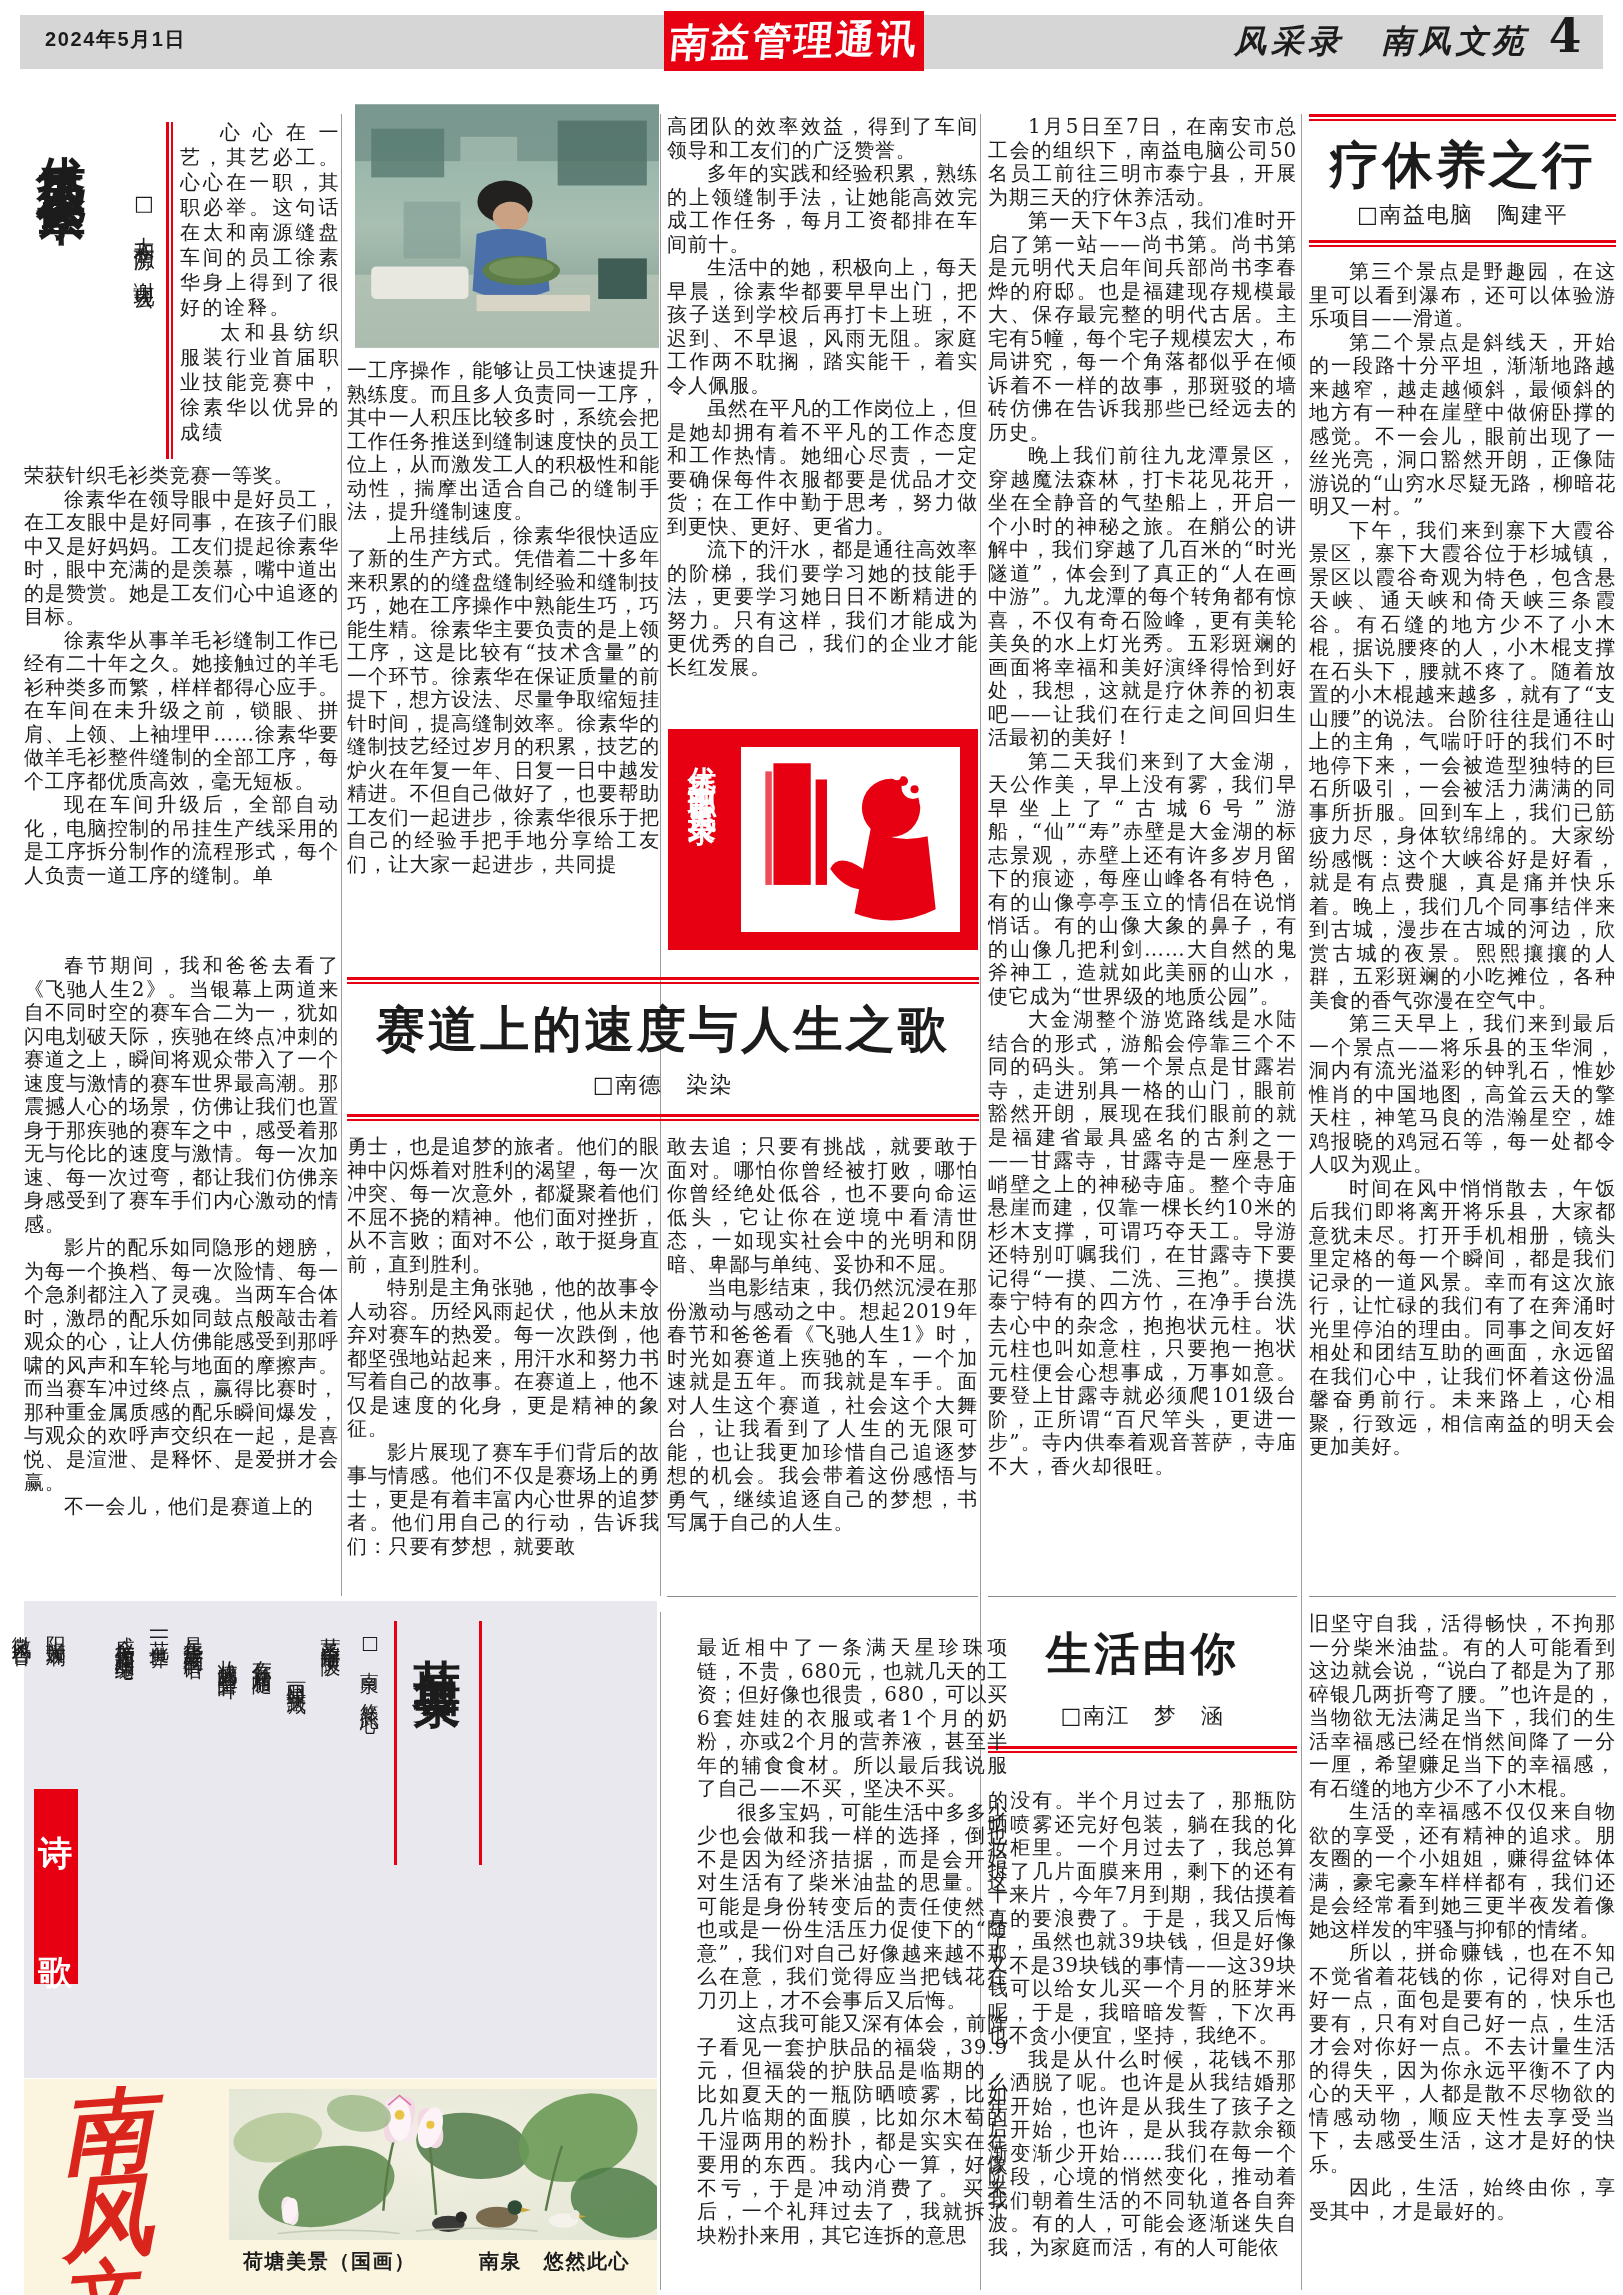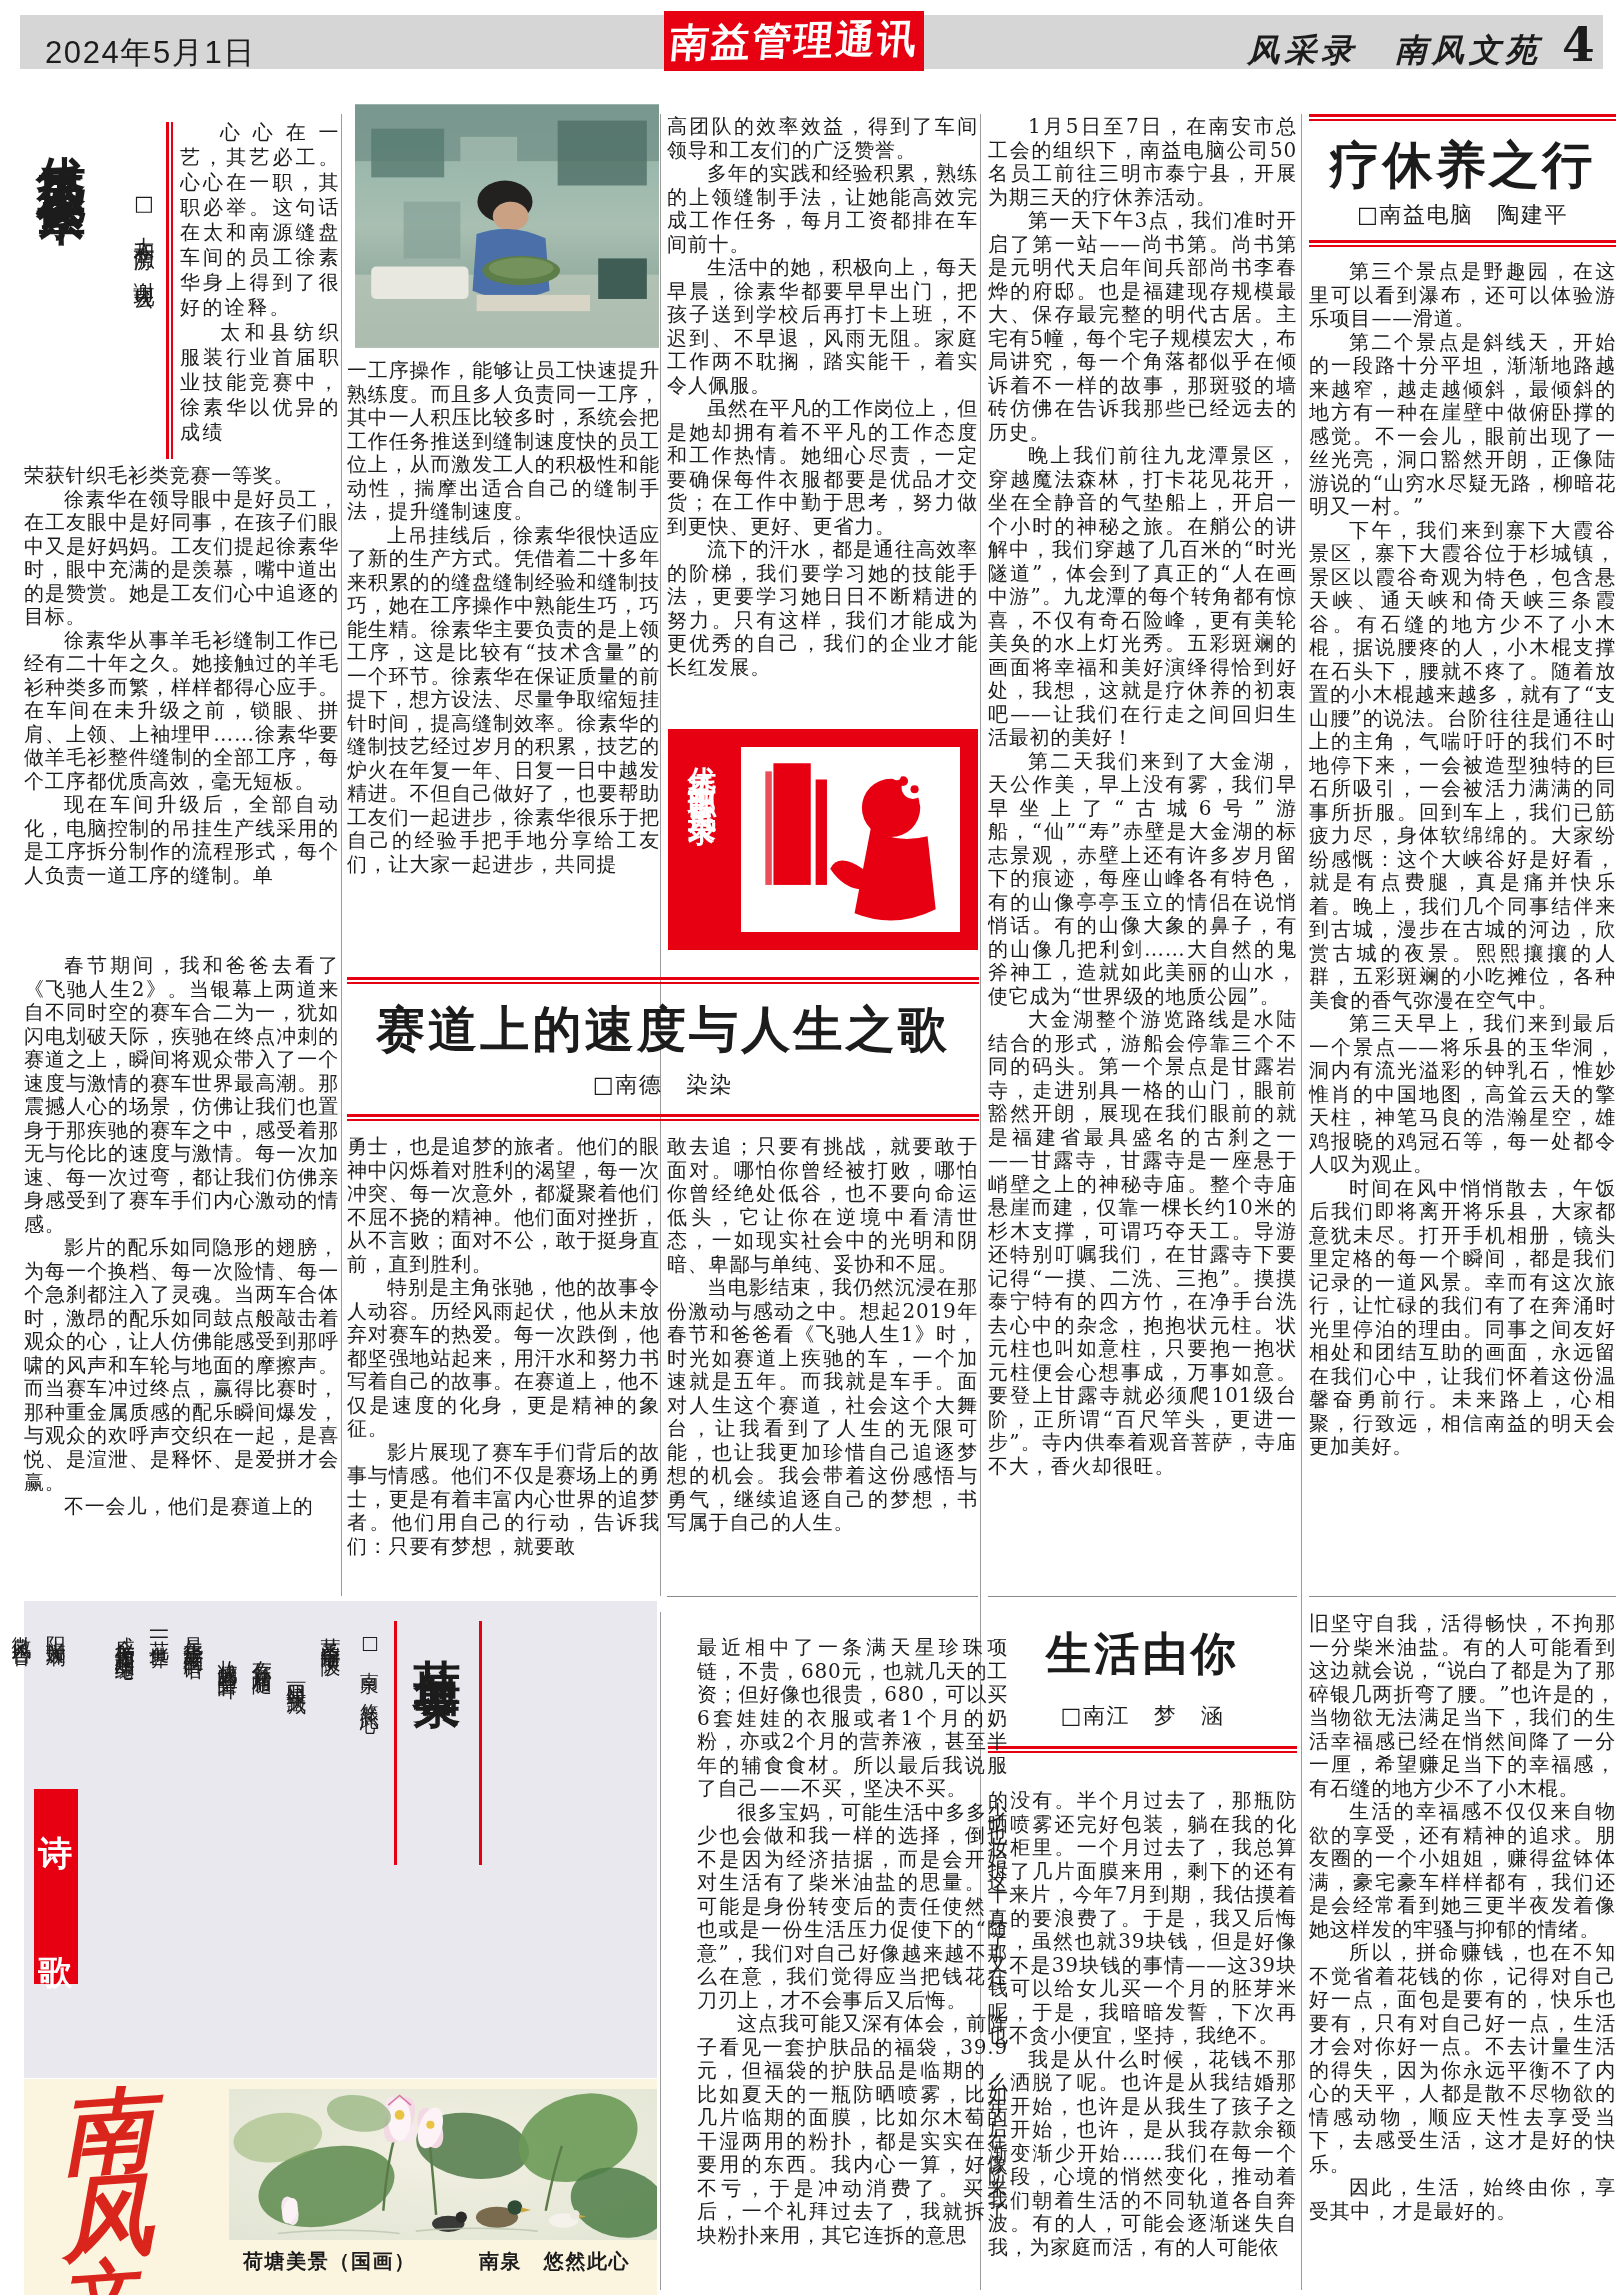--- a/index.html
+++ b/index.html
@@ -10,24 +10,24 @@
     --cream:#fbf5e0;
   }
   html,body{margin:0;padding:0;}
   body{
     width:1624px;height:2295px;position:relative;background:#ffffff;
     font-family:"DejaVu Serif","Liberation Serif",serif;color:var(--ink);
   }
   .abs{position:absolute;}
   
   .hdr-bar{left:20px;top:14.6px;width:1583px;height:54px;background:var(--hdr-gray);}
-  .hdr-date{left:45px;top:32px;font-family:"Liberation Sans","DejaVu Sans",sans-serif;font-weight:normal;font-size:31px;letter-spacing:1.6px;}
+  .hdr-date{left:45px;top:26px;font-family:"Liberation Sans","DejaVu Sans",sans-serif;font-weight:bold;font-size:20px;letter-spacing:1.6px;}
   .masthead{left:664px;top:11.4px;width:260px;height:60px;background:var(--red);display:flex;align-items:center;justify-content:center;}
   .masthead span{color:#fff;font-weight:900;font-size:39px;letter-spacing:2.4px;transform:skewX(-6deg) rotate(-1deg);font-family:"DejaVu Serif",serif;}
-  .hdr-right{left:1234px;top:17px;width:374px;text-align:center;font-weight:bold;}
+  .hdr-right{left:1234px;top:8px;width:374px;text-align:left;font-weight:bold;}
   .hdr-sec{font-size:32px;font-style:italic;letter-spacing:4.9px;}
   .hdr-page{font-size:47px;font-style:normal;margin-left:19.5px;font-family:"DejaVu Serif",serif;}
   
   .hrule{height:1.6px;border-top:3.2px solid var(--red);border-bottom:2.4px solid var(--red);}
   .vrule{width:1.6px;border-left:3.2px solid var(--red);border-right:2.4px solid var(--red);}
   .hair{background:#8a8a8a;}
   .vdiv{width:0.8px;background:#9b9b9b;}
   
   .col{overflow:hidden;text-align:justify;font-size:20px;line-height:23.5px;letter-spacing:0.8px;}
   .col p{margin:0;text-indent:2em;}

